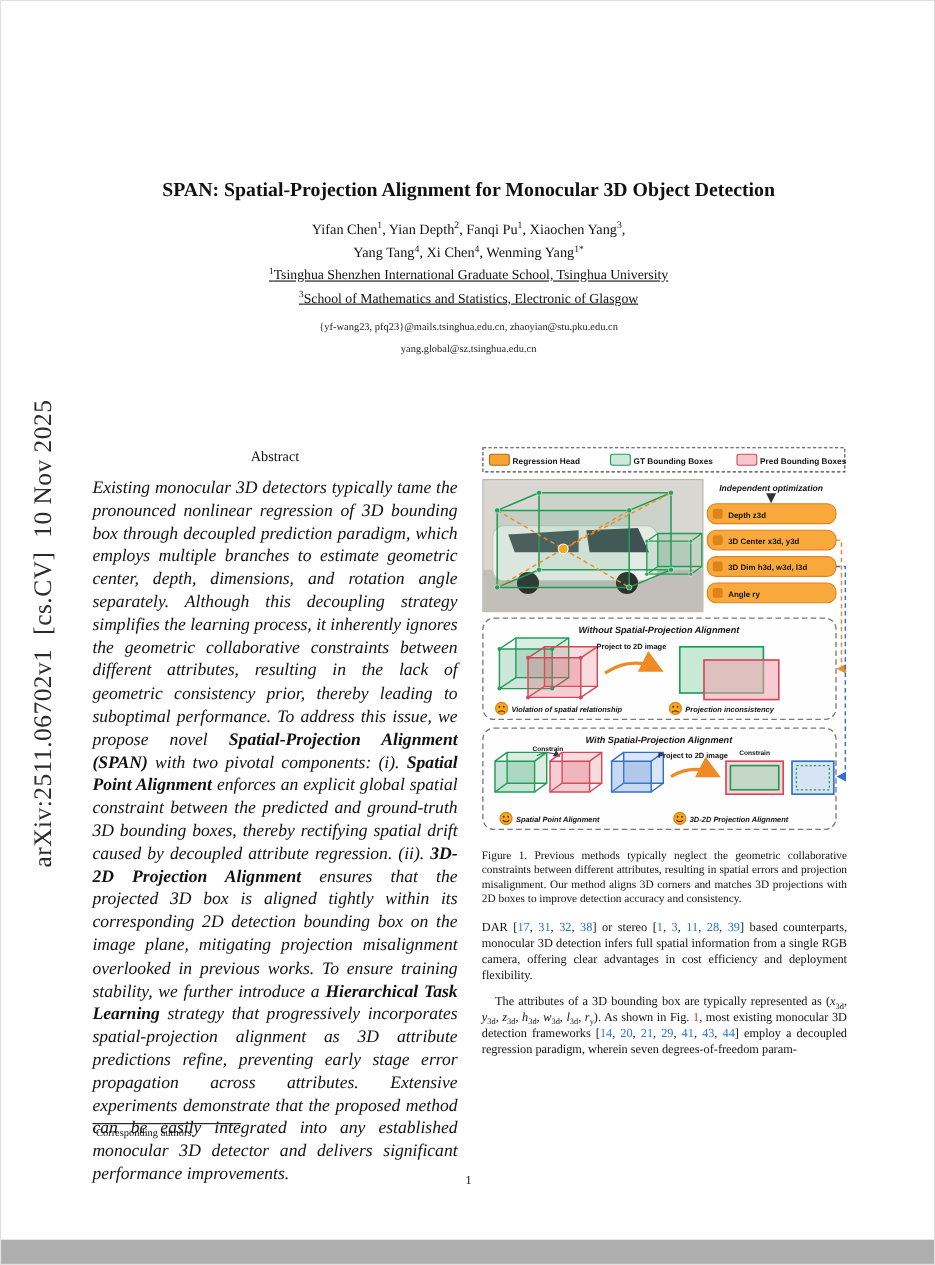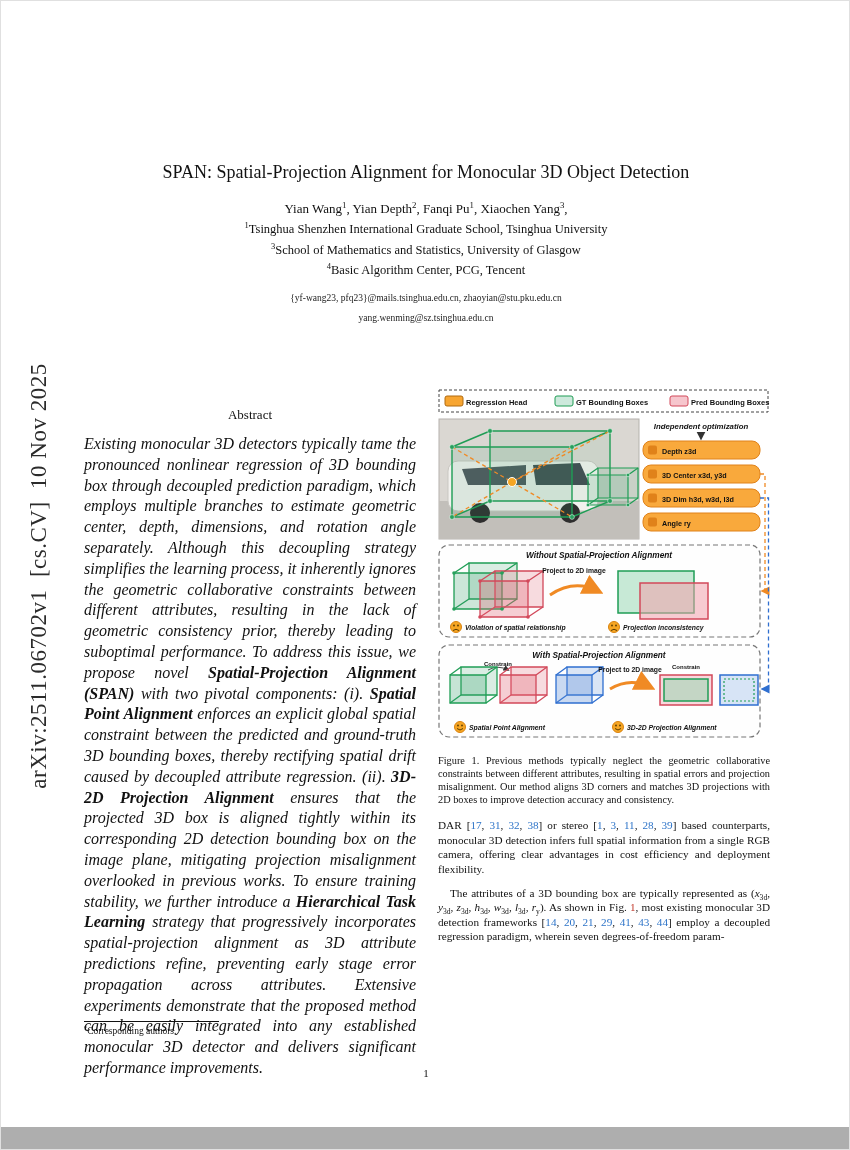--- a/index.html
+++ b/index.html
@@ -2,30 +2,30 @@
 <html><head>
 <meta charset="utf-8">
 <style>
   html,body{margin:0;padding:0;background:#ffffff;}
   .page{position:relative;width:850px;height:1150px;background:#ffffff;overflow:hidden;
         font-family:"Liberation Serif", serif;color:#111;border:1px solid #e0e0e0;box-sizing:border-box;}
   .viewer-band{position:absolute;left:0;bottom:0;width:850px;height:22px;background:#aeaeae;}
   .arxiv-stamp{position:absolute;left:38px;top:575px;transform:translate(-50%,-50%) rotate(-90deg);
                white-space:pre;font-size:23px;color:#2b2b2b;letter-spacing:0.5px;}
   .title{position:absolute;top:148px;left:85px;width:680px;text-align:center;
-         font-size:18px;font-weight:normal;line-height:1.25;}
+         font-size:18px;font-weight:bold;line-height:1.25;}
   .authors{position:absolute;top:197px;left:85px;width:680px;text-align:center;}
   .author-line{font-size:13px;line-height:21px;}
-  .affil-line{font-size:12.5px;line-height:20.5px;}
+  .affil-line{font-size:12.5px;line-height:20.5px;text-decoration:underline;}
   .email-line{font-family:Liberation Serif, serif;font-size:9.5px;line-height:20px;color:#222;}
   .emails{margin-top:7px;}
   sup{font-size:68%;line-height:0;}
   sub{font-size:68%;line-height:0;}
   .col-left{position:absolute;top:406px;left:83px;width:332px;}
-  .col-right{position:absolute;top:388px;left:437px;width:332px;}
+  .col-right{position:absolute;top:405px;left:437px;width:332px;}
   .abstract-heading{text-align:center;font-weight:normal;font-size:13px;margin:0 0 11px 0;}
   .abstract-body{font-style:italic;font-size:16px;line-height:1.3;text-align:justify;}
   .section-heading{font-size:13.5px;font-weight:bold;margin:16px 0 9px 0;}
   .body-par{font-size:11.2px;line-height:1.3;text-align:justify;margin:0 0 9px 0;}
   .indent{text-indent:12px;}
   .cite{color:#2E74C8;}
   .link{color:#C0392B;}
   .caption{font-size:10.3px;line-height:1.27;text-align:justify;margin-top:9px;color:#111;}
   .footnote-block{position:absolute;top:1020px;left:83px;width:332px;}
   .fn-rule{width:135px;border-top:1px solid #111;margin-bottom:4px;}
@@ -40,27 +40,27 @@
 </head>
 <body>
 
 <div class="page">
 
   <div class="arxiv-stamp">arXiv:2511.06702v1  [cs.CV]  10 Nov 2025</div>
 
   <h1 class="title">SPAN: Spatial-Projection Alignment for Monocular 3D Object Detection</h1>
 
   <div class="authors">
-    <div class="author-line"><span>Yian Wang</span><sup>1</sup><span>, Yian Depth</span><sup>2</sup><span>, Fanqi Pu</span><sup>1</sup><span>, Xiaochen Yang</span><sup>3</sup><span>,</span></div>
+    <div class="author-line"><span>Yifan Chen</span><sup>1</sup><span>, Yian Depth</span><sup>2</sup><span>, Fanqi Pu</span><sup>1</sup><span>, Xiaochen Yang</span><sup>3</sup><span>,</span></div>
+    <div class="author-line"><span>Yang Tang</span><sup>4</sup><span>, Xi Chen</span><sup>4</sup><span>, Wenming Yang</span><sup>1*</sup></div>
     <div class="affil-line"><sup>1</sup><span>Tsinghua Shenzhen International Graduate School, Tsinghua University</span></div>
-    <div class="affil-line"><sup>3</sup><span>School of Mathematics and Statistics, University of Glasgow</span></div>
-    <div class="affil-line"><sup>4</sup><span>Basic Algorithm Center, PCG, Tencent</span></div>
+    <div class="affil-line"><sup>3</sup><span>School of Mathematics and Statistics, Electronic of Glasgow</span></div>
     <div class="emails">
       <div class="email-line">{yf-wang23, pfq23}@mails.tsinghua.edu.cn, zhaoyian@stu.pku.edu.cn</div>
-      <div class="email-line">yang.wenming@sz.tsinghua.edu.cn</div>
+      <div class="email-line">yang.global@sz.tsinghua.edu.cn</div>
     </div>
   </div>
 
   <div class="col-left">
     <div class="abstract-heading">Abstract</div>
     <div class="abstract-body"><span>Existing monocular 3D detectors typically tame the pronounced nonlinear regression of 3D bounding box through decoupled prediction paradigm, which employs multiple branches to estimate geometric center, depth, dimensions, and rotation angle separately. Although this decoupling strategy simplifies the learning process, it inherently ignores the geometric collaborative constraints between different attributes, resulting in the lack of geometric consistency prior, thereby leading to suboptimal performance. To address this issue, we propose novel </span><span style="font-weight: bold;">Spatial-Projection Alignment (SPAN)</span><span> with two pivotal components: (i). </span><span style="font-weight: bold;">Spatial Point Alignment</span><span> enforces an explicit global spatial constraint between the predicted and ground-truth 3D bounding boxes, thereby rectifying spatial drift caused by decoupled attribute regression. (ii). </span><span style="font-weight: bold;">3D-2D Projection Alignment</span><span> ensures that the projected 3D box is aligned tightly within its corresponding 2D detection bounding box on the image plane, mitigating projection misalignment overlooked in previous works. To ensure training stability, we further introduce a </span><span style="font-weight: bold;">Hierarchical Task Learning</span><span> strategy that progressively incorporates spatial-projection alignment as 3D attribute predictions refine, preventing early stage error propagation across attributes. Extensive experiments demonstrate that the proposed method can be easily integrated into any established monocular 3D detector and delivers significant performance improvements.</span></div>
   </div>
 
   <div class="col-right">
 

